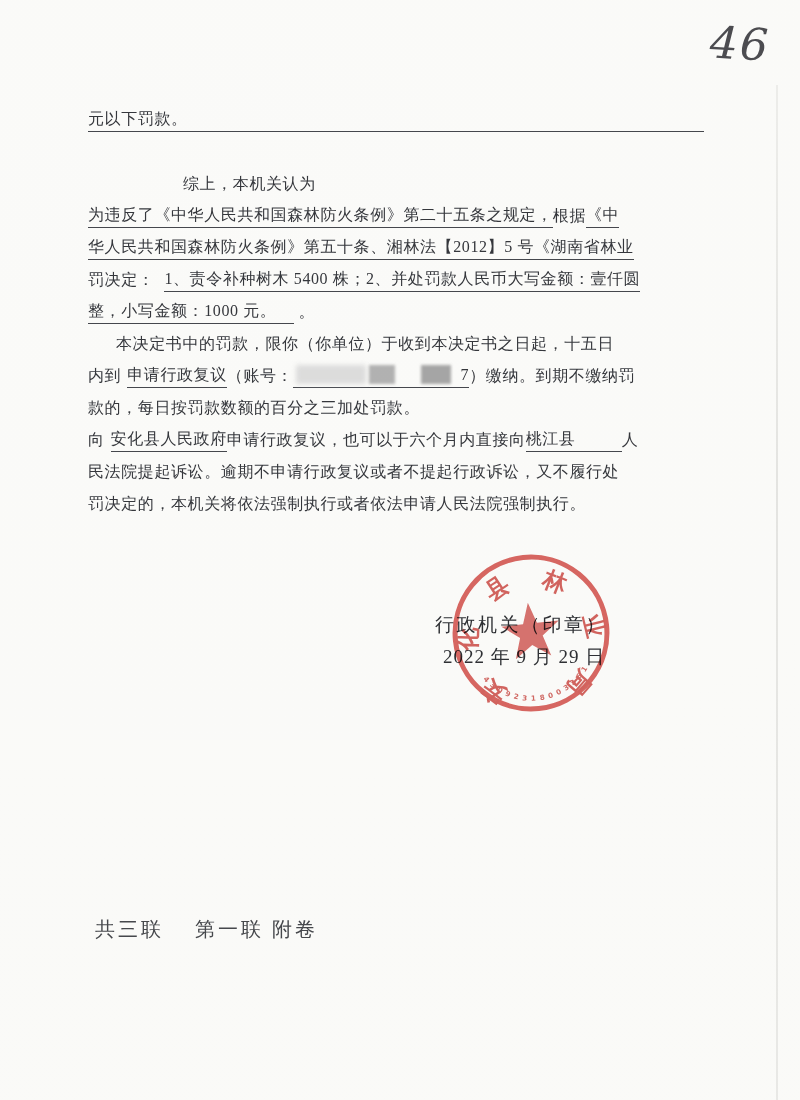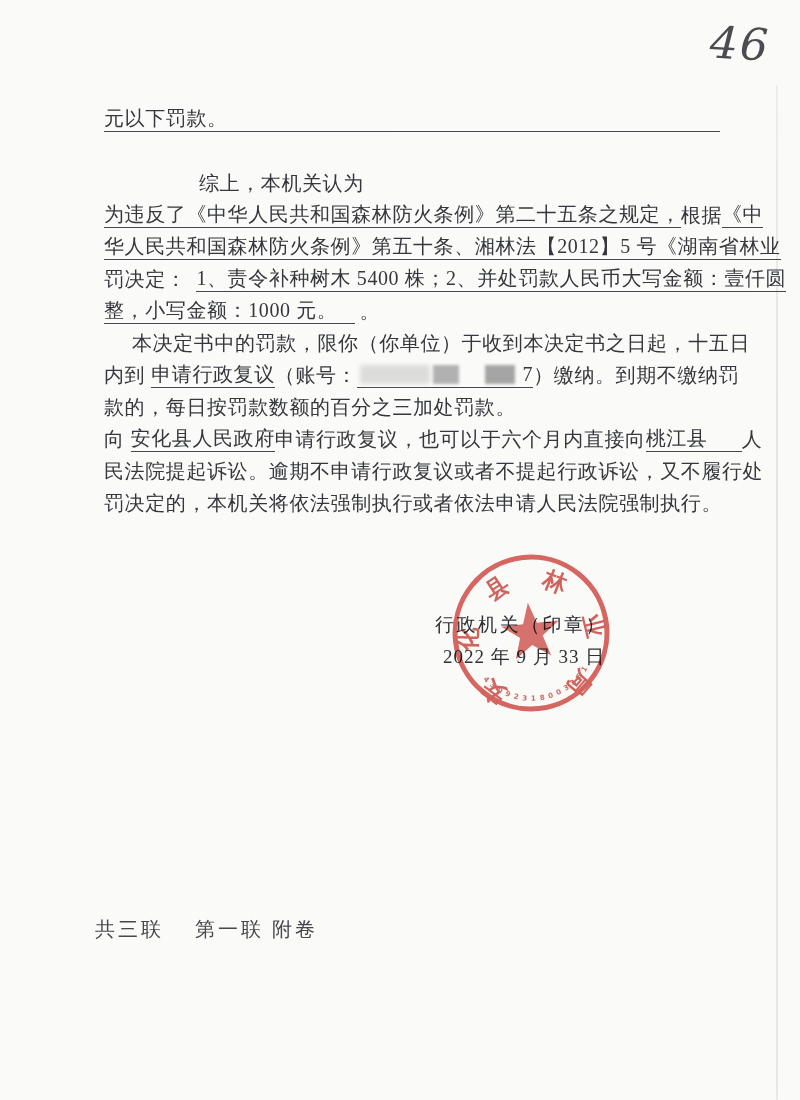--- a/index.html
+++ b/index.html
@@ -13,21 +13,21 @@
     #fcfcfa;}
   
   .edge-line{position:absolute;left:776px;top:85px;width:2px;height:1015px;
     background:linear-gradient(#e9e9e6,#dededb 40%,#e4e4e1);opacity:.8;}
   
   .hand-num{position:absolute;left:710px;top:18px;font-size:44px;color:#4c4c50;
     font-style:italic;transform:rotate(3deg);font-family:"DejaVu Serif",serif;
     letter-spacing:2px;}
   
   .doc-body{position:absolute;left:88px;top:100px;width:616px;
-    font-size:20px;color:#35373c;letter-spacing:.6px;margin-left:16px;}
+    font-size:16px;color:#35373c;letter-spacing:.6px;}
   .line{display:flex;align-items:flex-end;height:32px;white-space:pre;}
   .line span{line-height:25px;}
   .u{border-bottom:1.5px solid #45474d;}
   .fill{flex:1 1 auto;border-bottom:1.5px solid #45474d;}
   .spacer{height:32px;}
   .ind95{width:95px;flex:0 0 auto;}
   .ind28{width:28px;flex:0 0 auto;}
   .g6{width:6px;flex:0 0 auto;}
   .g10{width:10px;flex:0 0 auto;}
   .g4{width:4px;flex:0 0 auto;}
@@ -135,21 +135,21 @@
     </div>
     <div class="line">
       <span>民法院提起诉讼。逾期不申请行政复议或者不提起行政诉讼，又不履行处</span>
     </div>
     <div class="line">
       <span>罚决定的，本机关将依法强制执行或者依法申请人民法院强制执行。</span>
     </div>
   </div>
 
   <div class="sign-label">行政机关（印章）</div>
-  <div class="sign-date">2022 年 9 月 33 日</div>
+  <div class="sign-date">2022 年 9 月 29 日</div>
 
   <svg class="seal" id="seal-svg" viewBox="0 0 164 164">
     <circle class="seal-ring" cx="82" cy="82" r="75"></circle>
     <polygon class="seal-star" points="82,52 88.9,72.5 110.5,72.7 93.2,85.7 99.6,106.3 82,93.8 64.4,106.3 70.8,85.7 53.5,72.7 75.1,72.5"></polygon>
   <text x="44.490090196562576" y="130.22445358905438" transform="rotate(-137 44.490090196562576 130.22445358905438)" class="seal-char">安</text>
       <text x="27.5088687740706" y="82.53564351611325" transform="rotate(-82.2 27.5088687740706 82.53564351611325)" class="seal-char">化</text>
       <text x="56.689011836888156" y="41.17015381749793" transform="rotate(-27.400000000000006 56.689011836888156 41.17015381749793)" class="seal-char">县</text>
       <text x="107.31098816311183" y="41.17015381749791" transform="rotate(27.399999999999977 107.31098816311183 41.17015381749791)" class="seal-char">林</text>
       <text x="136.4911312259294" y="82.53564351611324" transform="rotate(82.19999999999999 136.4911312259294 82.53564351611324)" class="seal-char">业</text>
       <text x="119.50990980343742" y="130.22445358905438" transform="rotate(137 119.50990980343742 130.22445358905438)" class="seal-char">局</text>

